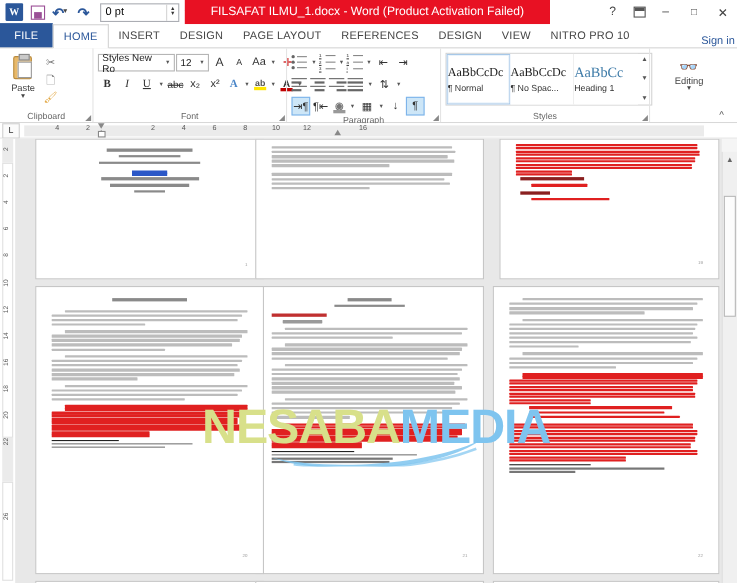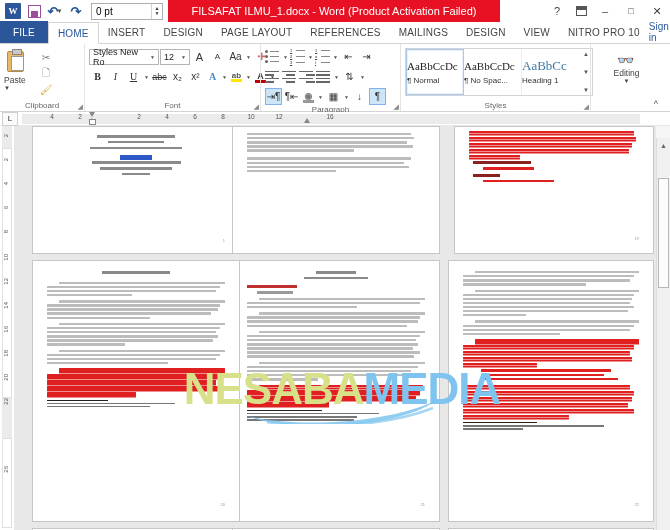--- a/index.html
+++ b/index.html
@@ -93,21 +93,21 @@
   .grp { display: flex; flex-direction: column; position: relative; padding: 2px 4px 0 4px; }
   .grp + .grp { border-left: 1px solid #e4e4e4; }
   .grp-body { flex: 1; display: flex; align-items: flex-start; padding-top: 2px; }
   .grp-label {
     height: 12px; display: flex; align-items: center; justify-content: center;
     font-size: 8px; color: #666; position: relative;
   }
   .grp-launcher { position: absolute; right: 1px; bottom: 0px; font-size: 7px; color: #888; }
 
   
-  .paste-col { display: flex; flex-direction: column; width: 34px; }
+  .paste-col { display: flex; flex-direction: column; align-items: center; width: 34px; }
   .paste-ico {
     width: 24px; height: 26px; position: relative; margin-top: 1px;
   }
   .clipbd {
     position:absolute; left:3px; top:2px; width:17px; height:21px; background:#e8b96a;
     border:1px solid #b98a3c; border-radius: 2px;
   }
   .clipbd:before{
     content:""; position:absolute; left:4px; top:-3px; width:8px; height:4px; background:#c9c9c9; border:1px solid #888;
   }
@@ -300,21 +300,20 @@
     </div>
   </div>
 
   <div class="tabbar">
     <div class="tab file">FILE</div>
     <div class="tab active">HOME</div>
     <div class="tab">INSERT</div>
     <div class="tab">DESIGN</div>
     <div class="tab">PAGE LAYOUT</div>
     <div class="tab">REFERENCES</div>
-    <div class="tab">MAILINGS</div>
     <div class="tab">DESIGN</div>
     <div class="tab">VIEW</div>
     <div class="tab">NITRO PRO 10</div>
     <div class="signin">
       <span class="lbl">Sign in</span>
 
     </div>
   </div>
 
   <div class="ribbon">

